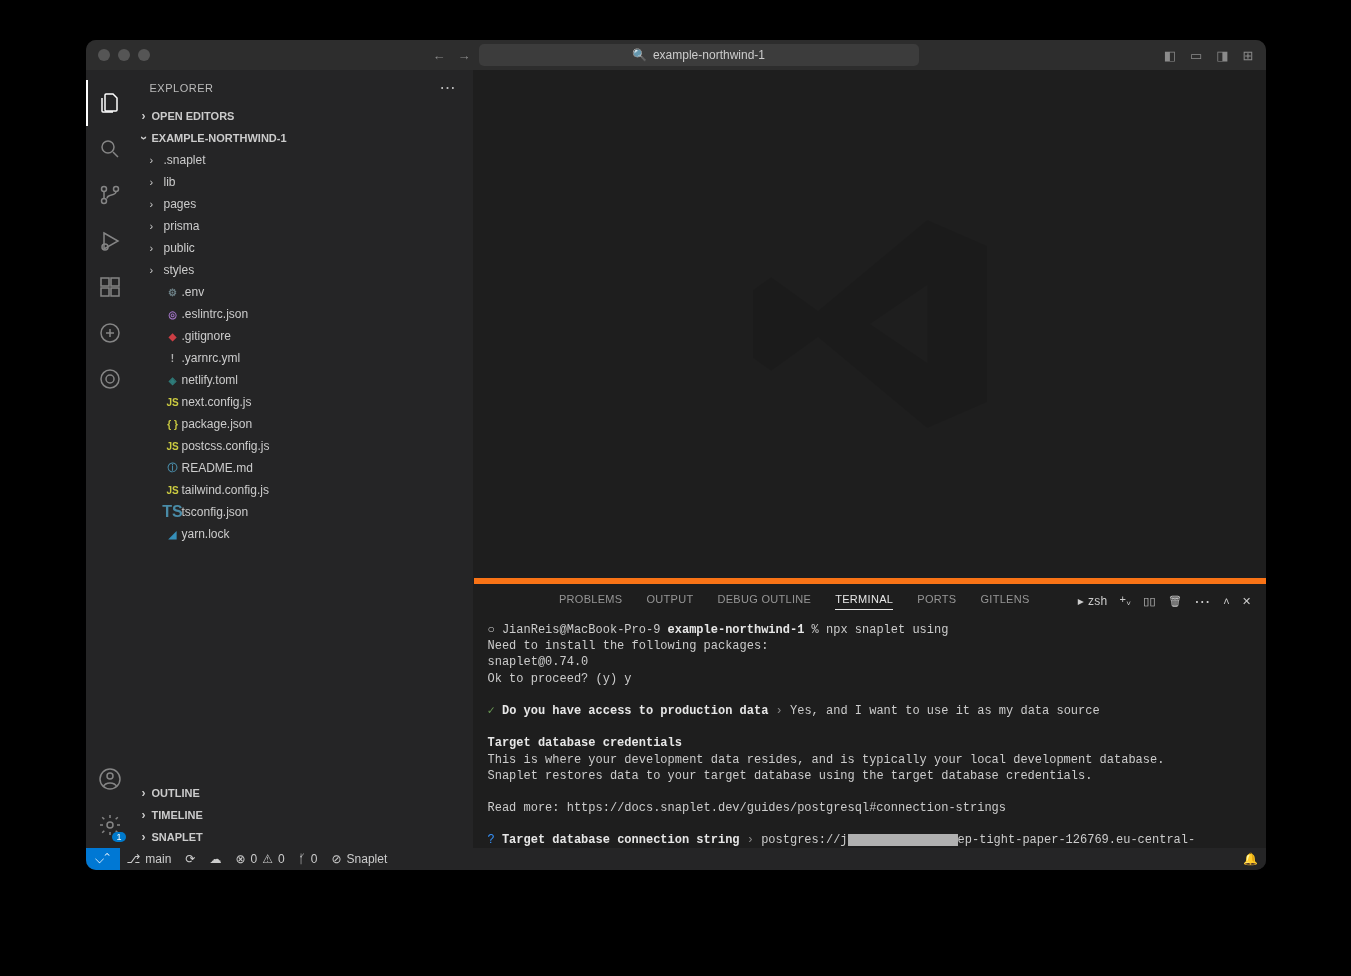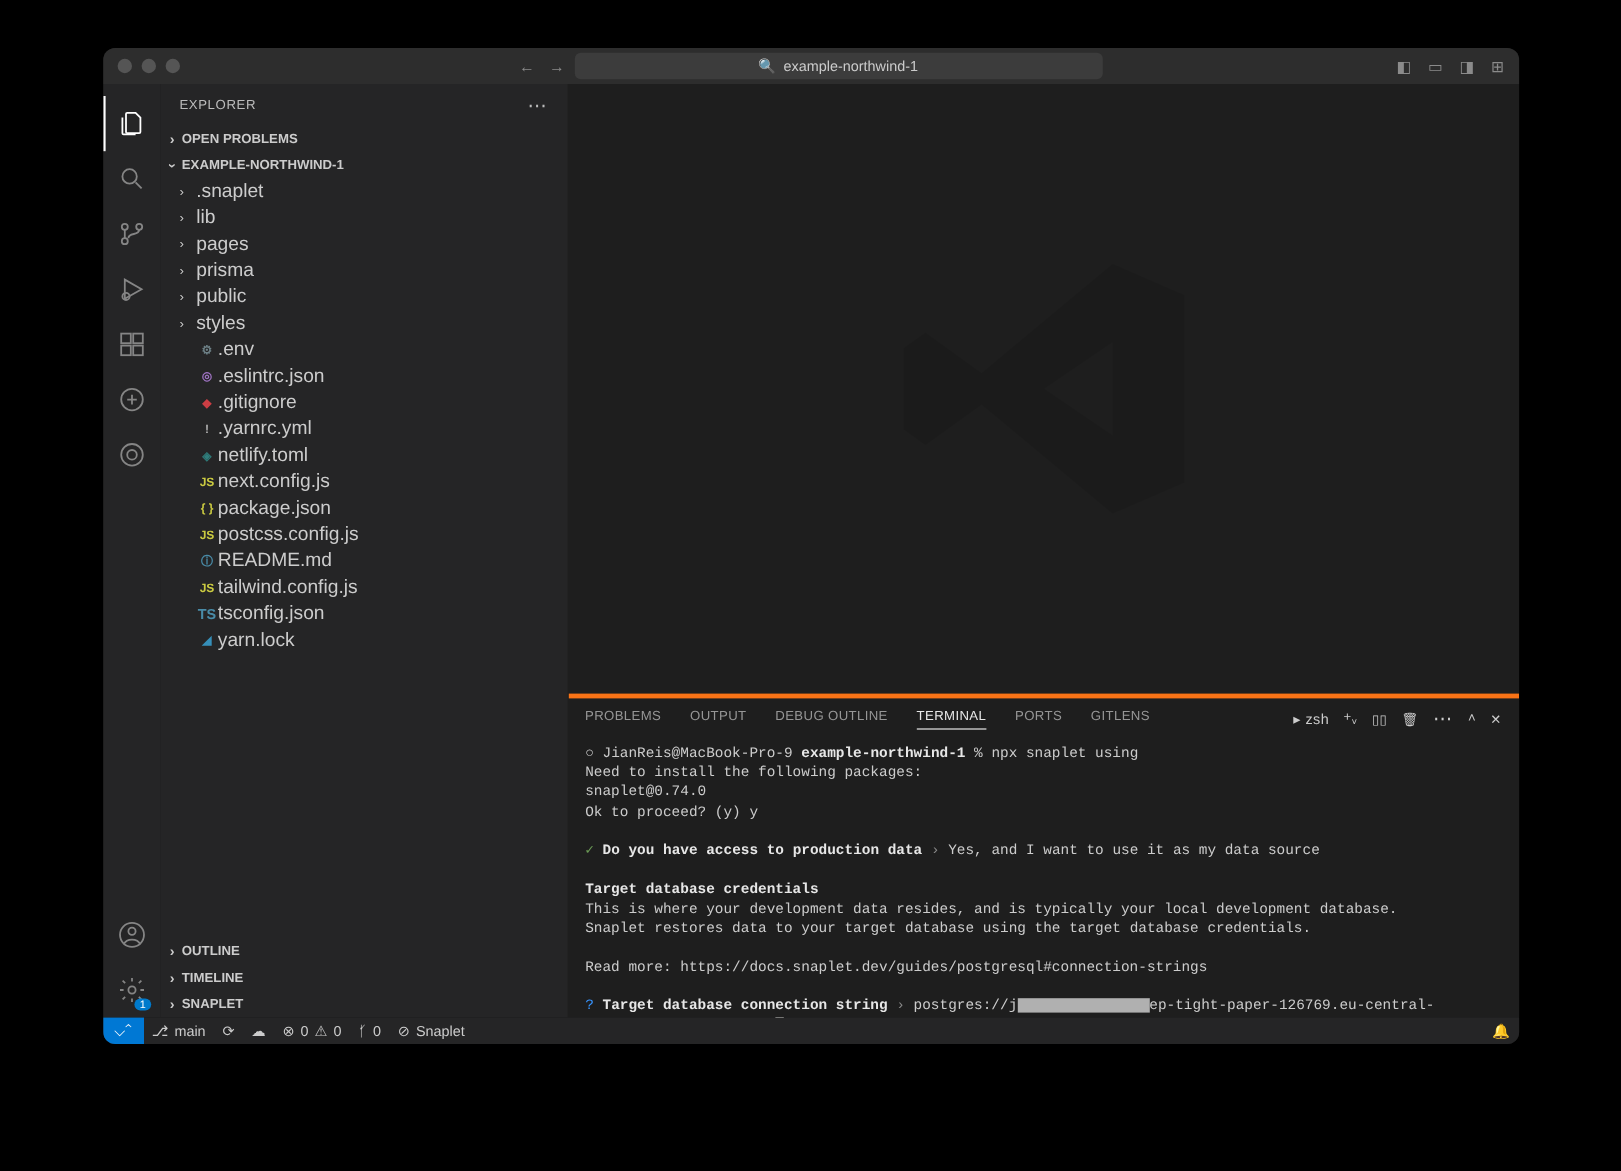--- a/index.html
+++ b/index.html
@@ -140,41 +140,42 @@
   .tree-item {
     height: 22px;
     display: flex;
     align-items: center;
     padding-left: 16px;
     cursor: pointer;
     color: #cccccc;
   }
   .tree-item .chev { width: 14px; font-size: 11px; color: #cccccc; }
   .tree-item .ficon { width: 18px; display: inline-flex; align-items: center; justify-content: center; font-size: 12px; }
-  .tree-item .label { font-size: 16px; }
+  .tree-item .label { font-size: 12px; }
   .bottom-sections { }
   .main {
     flex: 1;
     display: flex;
     flex-direction: column;
     background: #1e1e1e;
   }
   .editor-area {
     flex: 1;
     display: flex;
     align-items: center;
     justify-content: center;
     background: #1e1e1e;
   }
   .vsc-logo { width: 260px; height: 260px; opacity: 0.08; }
   .panel {
     height: 270px;
-    border-top: 4px solid #f97316;
+    border-top: 6px solid #f97316;
     display: flex;
     flex-direction: column;
+    align-items: flex-end;
   }
   .panel-tabs {
     height: 34px;
     display: flex;
     align-items: center;
     padding: 0 14px;
     gap: 24px;
     font-size: 11px;
     color: #969696;
     letter-spacing: 0.3px;
@@ -316,21 +317,21 @@
       </div>
     </div>
 
     <div class="sidebar">
       <div class="sidebar-header">
         <span>EXPLORER</span>
         <span class="dots">⋯</span>
       </div>
       <div class="section-header">
         <span class="chev">›</span>
-        <span>OPEN PROBLEMS</span>
+        <span>OPEN EDITORS</span>
       </div>
       <div class="section-header">
         <span class="chev" style="transform: rotate(90deg); display:inline-block;">›</span>
         <span>EXAMPLE-NORTHWIND-1</span>
       </div>
       <div class="tree" id="file-tree">
           <div class="tree-item">
             <span class="chev">›</span>
             <span class="label">.snaplet</span>
           </div>
@@ -399,21 +400,21 @@
             <span class="ficon" style="color:#498ba7;font-size:10px;font-weight:600;">ⓘ</span>
             <span class="label">README.md</span>
           </div>
           <div class="tree-item">
             <span class="chev"></span>
             <span class="ficon" style="color:#cbcb41;font-size:10px;font-weight:600;">JS</span>
             <span class="label">tailwind.config.js</span>
           </div>
           <div class="tree-item">
             <span class="chev"></span>
-            <span class="ficon" style="color:#498ba7;font-size:12px;font-weight:600;">TS</span>
+            <span class="ficon" style="color:#498ba7;font-size:16px;font-weight:600;">TS</span>
             <span class="label">tsconfig.json</span>
           </div>
           <div class="tree-item">
             <span class="chev"></span>
             <span class="ficon" style="color:#368fb9;font-size:10px;font-weight:600;">◢</span>
             <span class="label">yarn.lock</span>
           </div>
         </div>
       <div class="bottom-sections">
         <div class="section-header">

